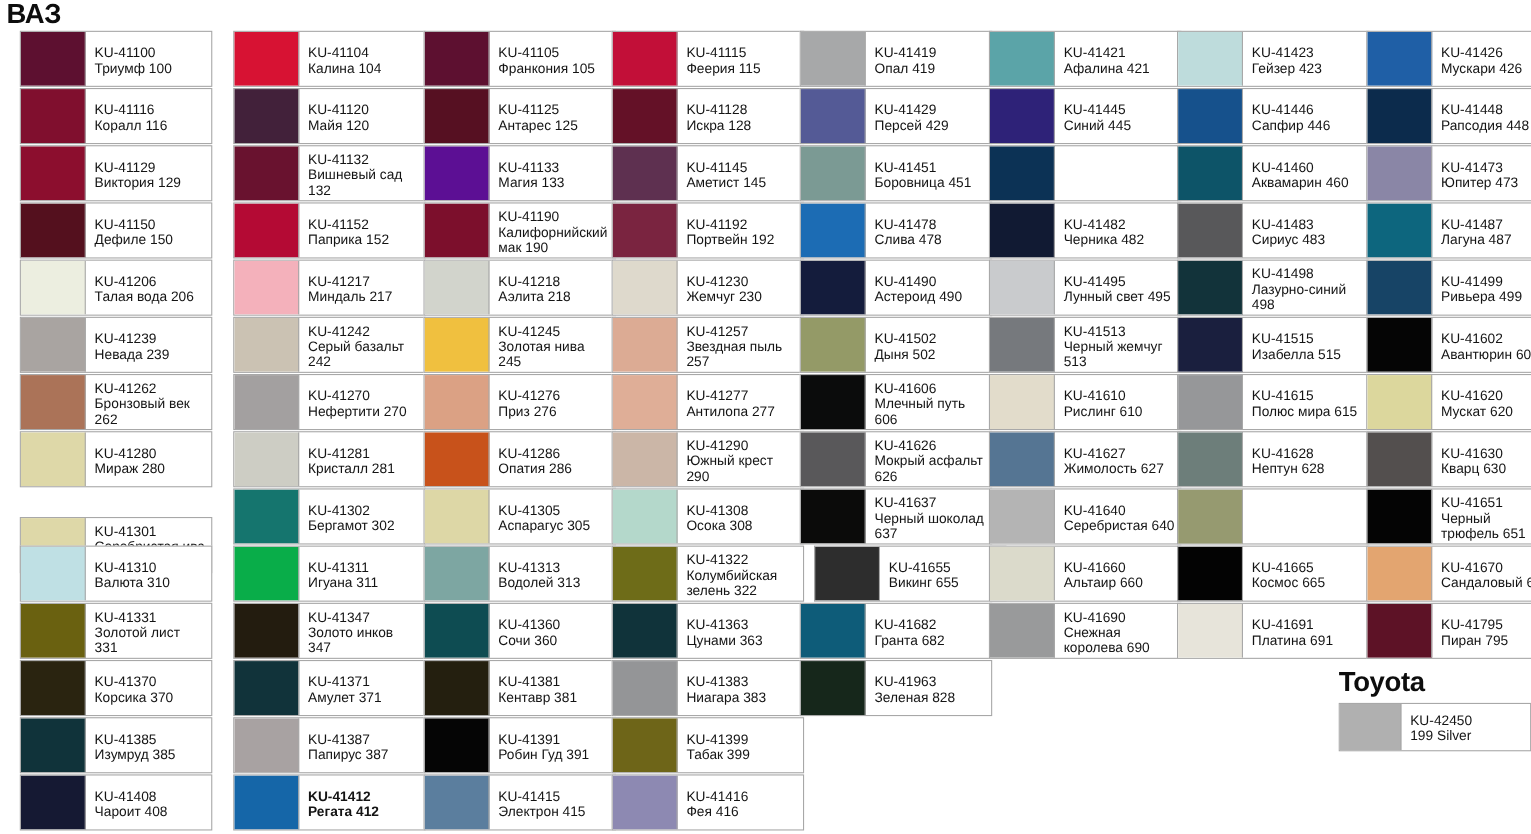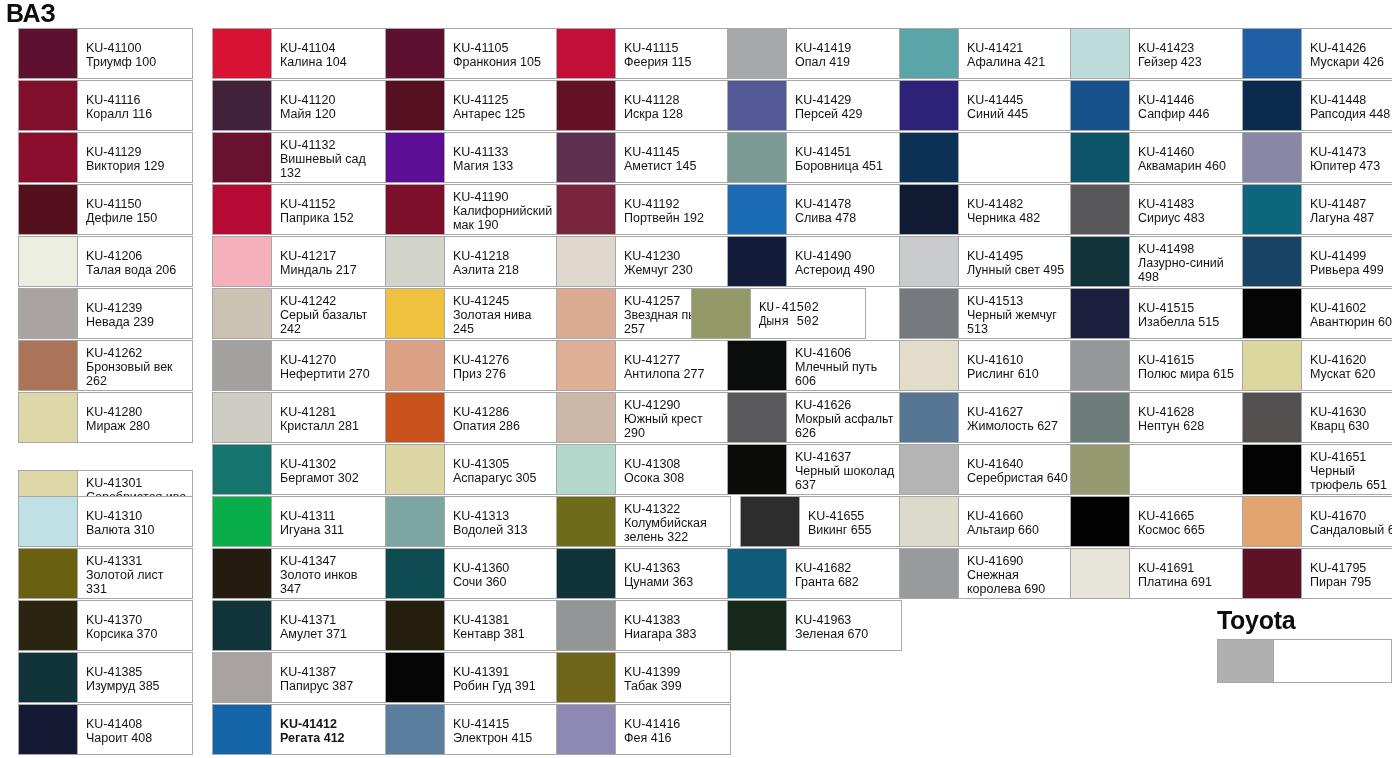--- a/index.html
+++ b/index.html
@@ -401,21 +401,21 @@
           <div class="name">Золотая нива 245</div>
         </div>
       </div>
       <div class="cell" style="left: 556px; top: 288px; width: 175px; height: 51px;">
         <div class="swatch" style="background: rgb(220, 171, 148);"></div>
         <div class="cell-text">
           <div class="code">KU-41257</div>
           <div class="name">Звездная пыль 257</div>
         </div>
       </div>
-      <div class="cell" style="left: 691px; top: 288px; width: 175px; height: 51px; font-family: Liberation Mono, monospace;">
+      <div class="cell" style="left: 727px; top: 288px; width: 175px; height: 51px;">
         <div class="swatch" style="background: rgb(148, 154, 103);"></div>
         <div class="cell-text">
           <div class="code">KU-41502</div>
           <div class="name">Дыня 502</div>
         </div>
       </div>
       <div class="cell" style="left: 899px; top: 288px; width: 175px; height: 51px;">
         <div class="swatch" style="background: rgb(118, 121, 125);"></div>
         <div class="cell-text">
           <div class="code">KU-41513</div>
@@ -741,21 +741,21 @@
         <div class="swatch" style="background: rgb(148, 149, 151);"></div>
         <div class="cell-text">
           <div class="code">KU-41383</div>
           <div class="name">Ниагара 383</div>
         </div>
       </div>
       <div class="cell" style="left: 727px; top: 600px; width: 175px; height: 51px;">
         <div class="swatch" style="background: rgb(22, 39, 27);"></div>
         <div class="cell-text">
           <div class="code">KU-41963</div>
-          <div class="name">Зеленая 670</div>
+          <div class="name">Зеленая 828</div>
         </div>
       </div>
       <div class="cell" style="left: 18px; top: 652px; width: 175px; height: 51px;">
         <div class="swatch" style="background: rgb(16, 51, 58);"></div>
         <div class="cell-text">
           <div class="code">KU-41385</div>
           <div class="name">Изумруд 385</div>
         </div>
       </div>
       <div class="cell" style="left: 212px; top: 652px; width: 175px; height: 51px;">
@@ -806,15 +806,19 @@
           <div class="code">KU-41416</div>
           <div class="name">Фея 416</div>
         </div>
       </div>
     </div>
 
   <h1 class="brand-title" id="toyota-title">Toyota</h1>
 
   <div class="cell toyota-cell">
     <div class="swatch" id="toyota-swatch" style="background: rgb(176, 176, 176);"></div>
+    <div class="cell-text">
+      <div class="code">KU-42450</div>
+      <div class="name">199 Silver</div>
+    </div>
   </div>
 
 </div>
 
 </body></html>

